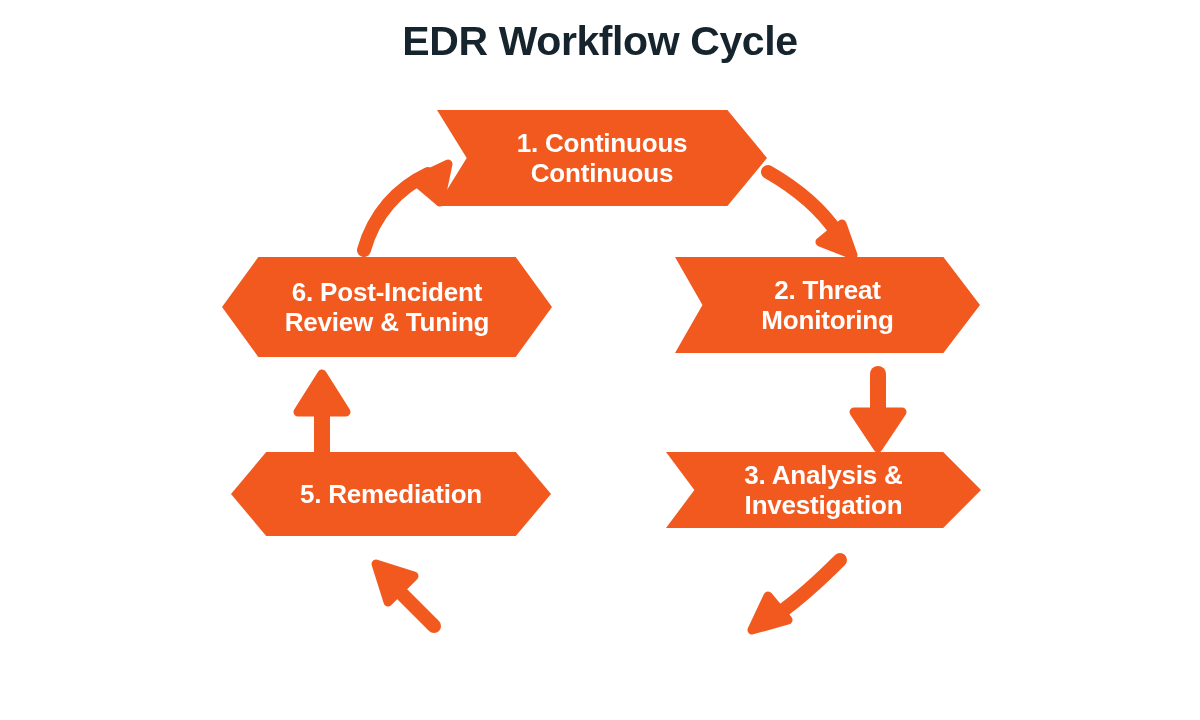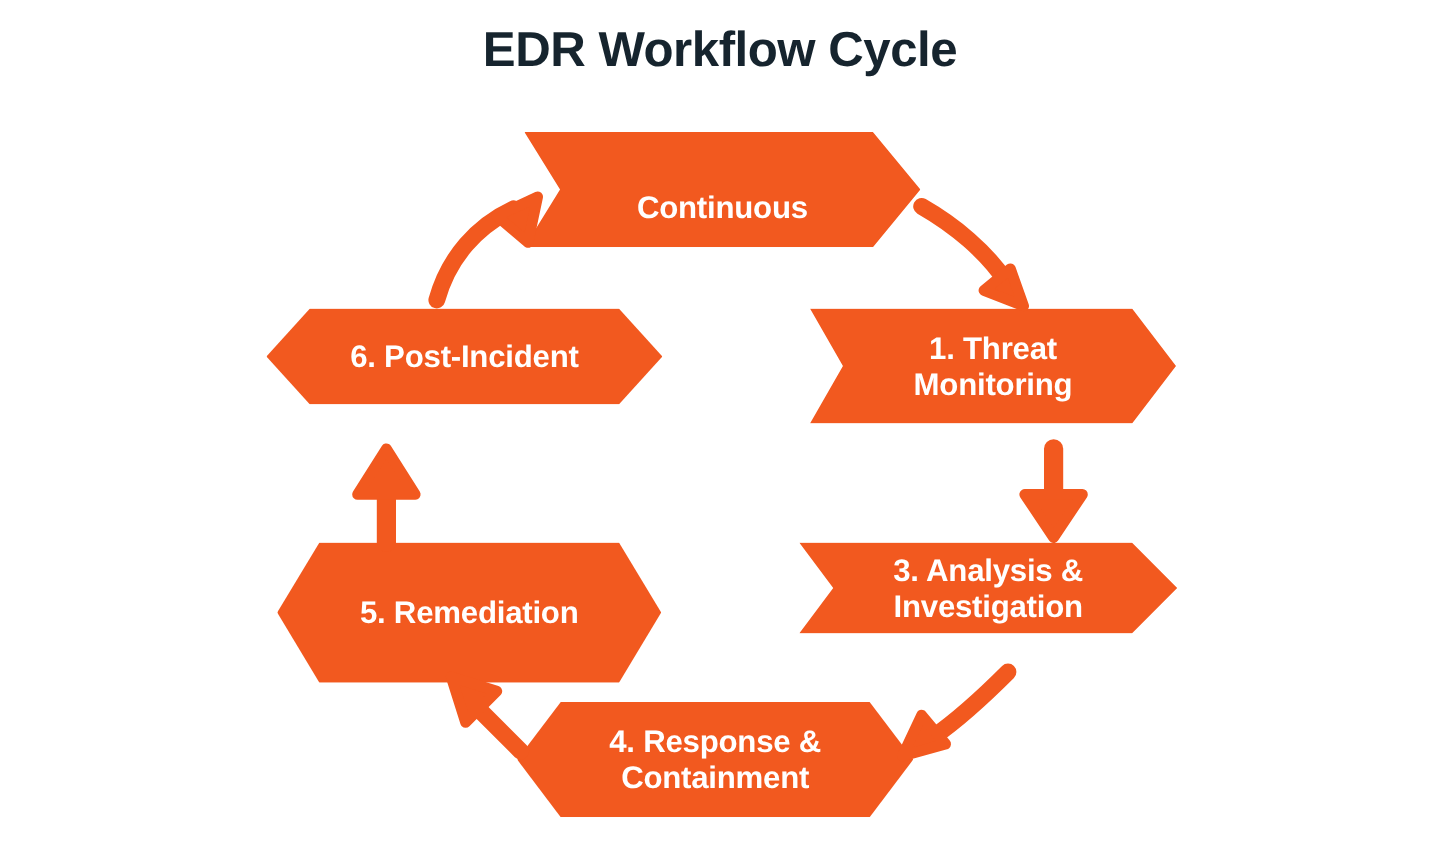--- a/index.html
+++ b/index.html
@@ -130,52 +130,47 @@
 
     <div class="arrow" style="left:352px; top:158px; width:110px; height:105px;">
       <svg width="110" height="105" viewBox="0 0 110 105" aria-hidden="true">
         <path d="M 12 92 C 22 56, 46 30, 76 16" stroke="#F2591F" stroke-width="14" fill="none" stroke-linecap="round"></path>
         <path d="M 96 6 L 88 44 L 62 22 Z" fill="#F2591F" stroke="#F2591F" stroke-width="9" stroke-linejoin="round"></path>
       </svg>
     </div>
 
     <div class="node shape-chevron" style="left:437px; top:110px; width:330px; height:96px;">
       <div class="label">
-        <br>
+        <span>1. Continuous</span><br>
         <span>Continuous</span>
       </div>
     </div>
 
     <div class="node shape-chevron" style="left:675px; top:257px; width:305px; height:96px;">
       <div class="label">
-        <span>1. Threat</span><br>
+        <span>2. Threat</span><br>
         <span>Monitoring</span>
       </div>
     </div>
 
     <div class="node shape-chevron" style="left:666px; top:452px; width:315px; height:76px;">
       <div class="label">
         <span>3. Analysis &amp;</span><br>
         <span>Investigation</span>
       </div>
     </div>
 
-    <div class="node shape-hex" style="left:431px; top:585px; width:330px; height:96px;">
-      <div class="label">
-        <span>4. Response &amp;</span><br>
-        <span>Containment</span>
-      </div>
-    </div>
 
-    <div class="node shape-hex" style="left:231px; top:452px; width:320px; height:117px;">
+    <div class="node shape-hex" style="left:231px; top:452px; width:320px; height:84px;">
       <div class="label">
         <span>5. Remediation</span><br>
       </div>
     </div>
 
-    <div class="node shape-hex" style="left:222px; top:257px; width:330px; height:80px;">
+    <div class="node shape-hex" style="left:222px; top:257px; width:330px; height:100px;">
       <div class="label">
         <span>6. Post-Incident</span><br>
+        <span>Review &amp; Tuning</span>
       </div>
     </div>
 
   </div>
 </div>
 
 </body></html>

